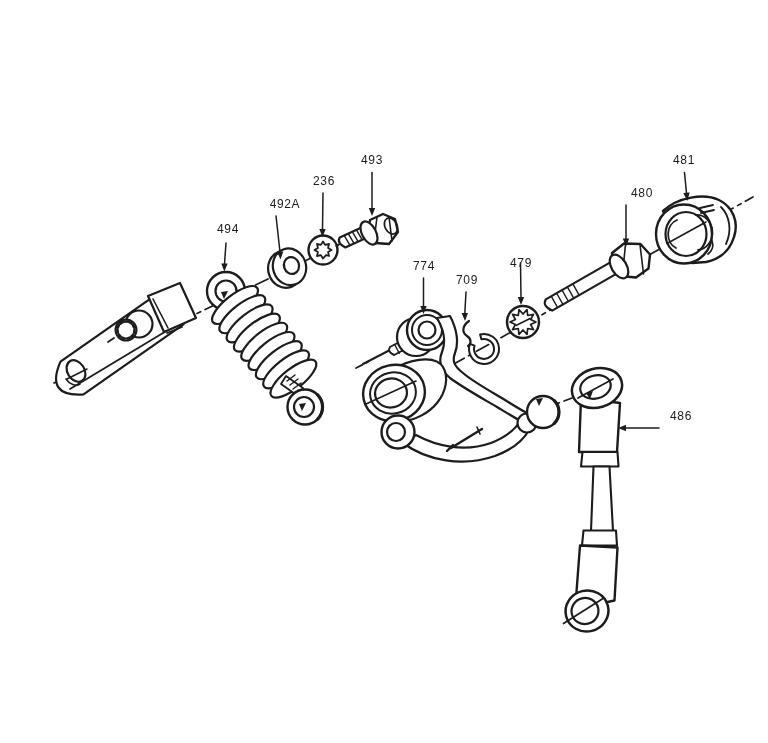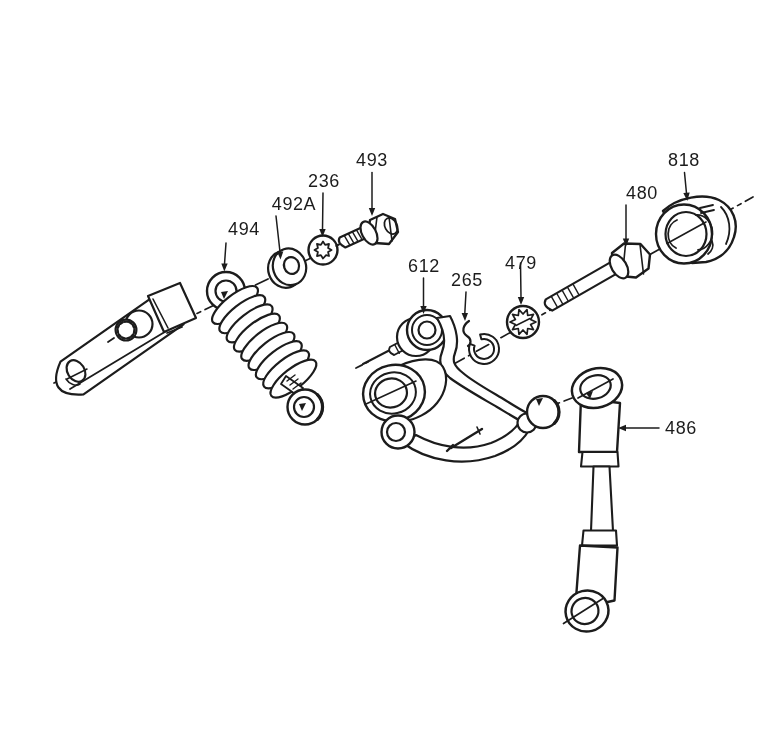--- a/index.html
+++ b/index.html
@@ -2,21 +2,21 @@
 <html><head>
 <meta charset="utf-8">
 <style>
   html,body{margin:0;padding:0;background:#ffffff;}
   .stage{position:relative;width:768px;height:743px;background:#ffffff;overflow:hidden;}
   .stage svg{position:absolute;left:0;top:0;}
   .callout{
     position:absolute;
     transform:translate(-50%,-50%);
     font-family:"Liberation Sans", sans-serif;
-    font-size:18px;
+    font-size:12px;
     letter-spacing:0.6px;
     color:#1c1c1c;
     white-space:nowrap;
     user-select:none;
   }
 </style>
 </head>
 <body>
 
 <div class="stage">
@@ -180,23 +180,23 @@
     <polygon points="517.8,297 524.2,297 521,305" fill="#1c1c1c" stroke="none"></polygon>
     <path d="M 626 205 L 626 239"></path>
     <polygon points="622.8,238.5 629.2,238.5 626,246.5" fill="#1c1c1c" stroke="none"></polygon>
     <path d="M 684.5 172.5 L 686.5 193.5"></path>
     <polygon points="683.3,193 689.7,192.6 687.3,201" fill="#1c1c1c" stroke="none"></polygon>
     <path d="M 659 428 L 626 428"></path>
     <polygon points="626,424.7 626,431.3 618,428" fill="#1c1c1c" stroke="none"></polygon>
   </g>
 </svg>
 
-  <div class="callout" style="left:244px;top:229px">494</div>
-  <div class="callout" style="left:294px;top:204px">492A</div>
+  <div class="callout" style="left:228px;top:229px">494</div>
+  <div class="callout" style="left:285px;top:204px">492A</div>
   <div class="callout" style="left:324px;top:181px">236</div>
   <div class="callout" style="left:372px;top:160px">493</div>
-  <div class="callout" style="left:424px;top:266px">612</div>
-  <div class="callout" style="left:467px;top:280px">265</div>
+  <div class="callout" style="left:424px;top:266px">774</div>
+  <div class="callout" style="left:467px;top:280px">709</div>
   <div class="callout" style="left:521px;top:263px">479</div>
   <div class="callout" style="left:642px;top:193px">480</div>
-  <div class="callout" style="left:684px;top:160px">818</div>
-  <div class="callout" style="left:681px;top:428px">486</div>
+  <div class="callout" style="left:684px;top:160px">481</div>
+  <div class="callout" style="left:681px;top:416px">486</div>
 </div>
 
 </body></html>

